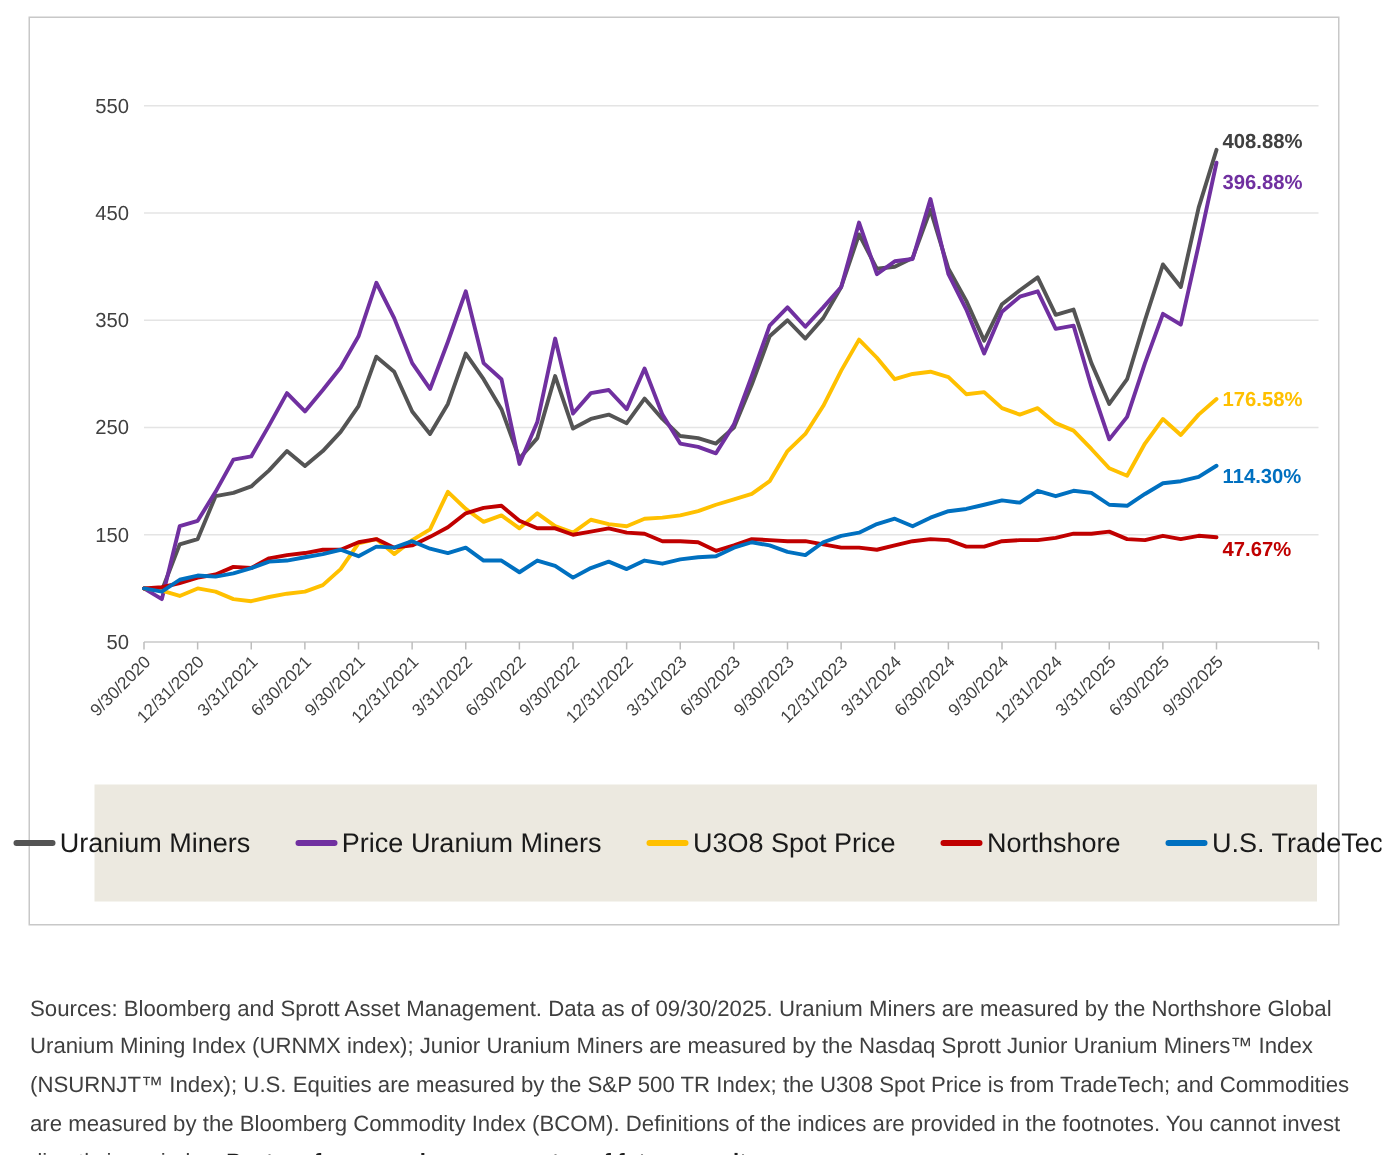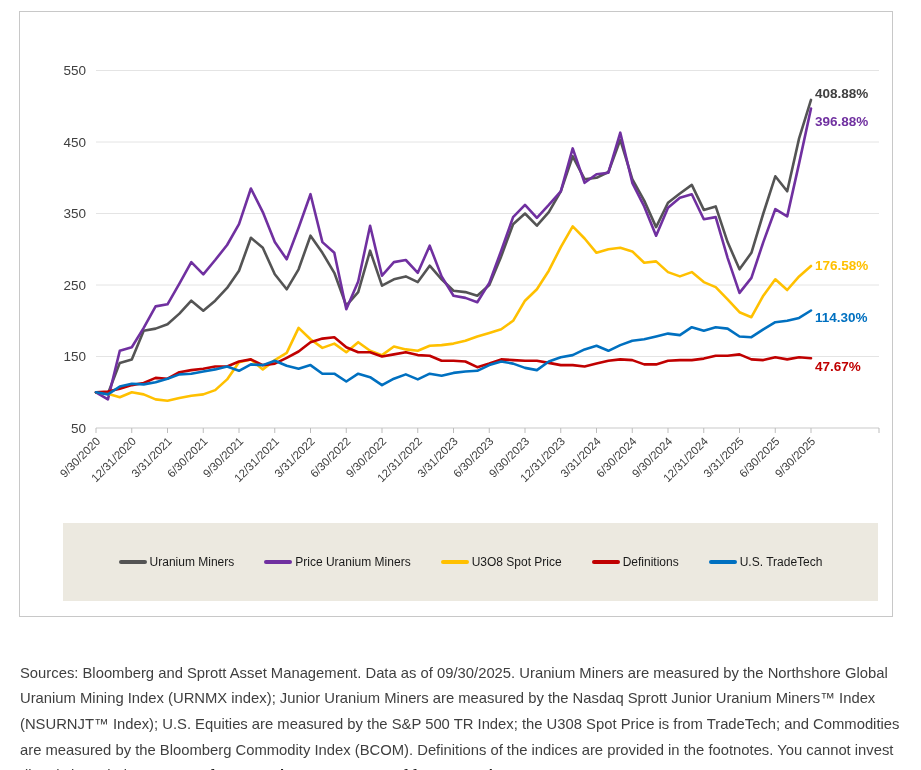--- a/index.html
+++ b/index.html
@@ -18,21 +18,21 @@
   }
   .chart-svg { display: block; }
   .legend {
     position: absolute; left: 43px; top: 511px;
     width: 815px; height: 78px;
     display: flex; align-items: center; justify-content: center;
     gap: 30px;
   }
   .legend-item { display: flex; align-items: center; gap: 3px; }
   .legend-swatch { width: 28px; height: 4px; border-radius: 2px; flex: 0 0 auto; }
-  .legend-label { font-size: 12px; color: #1a1a1a; white-space: nowrap; }
+  .legend-label { font-size: 18px; color: #1a1a1a; white-space: nowrap; }
   .footer {
     position: absolute; left: 20px; top: 646px;
     width: 884px;
     font-size: 14.8px; line-height: 1.73;
     color: #3f3f3f;
     text-align: left;
   }
   .footer strong { color: #1f1f1f; font-weight: bold; }
 </style>
 </head>
@@ -122,21 +122,21 @@
       <div class="legend-item">
         <span class="legend-swatch" style="background: rgb(112, 48, 160);"></span>
         <span class="legend-label">Price Uranium Miners</span>
       </div>
       <div class="legend-item">
         <span class="legend-swatch" style="background: rgb(255, 192, 0);"></span>
         <span class="legend-label">U3O8 Spot Price</span>
       </div>
       <div class="legend-item">
         <span class="legend-swatch" style="background: rgb(192, 0, 0);"></span>
-        <span class="legend-label">Definitions</span>
+        <span class="legend-label">Northshore</span>
       </div>
       <div class="legend-item">
         <span class="legend-swatch" style="background: rgb(0, 112, 192);"></span>
         <span class="legend-label">U.S. TradeTech</span>
       </div>
     </div>
 </div>
 
 <p class="footer"><span>Sources: Bloomberg and Sprott Asset Management. Data as of 09/30/2025. Uranium Miners are measured by the Northshore Global Uranium Mining Index (URNMX index); Junior Uranium Miners are measured by the Nasdaq Sprott Junior Uranium Miners™ Index (NSURNJT™ Index); U.S. Equities are measured by the S&amp;P 500 TR Index; the U308 Spot Price is from TradeTech; and Commodities are measured by the Bloomberg Commodity Index (BCOM). Definitions of the indices are provided in the footnotes. You cannot invest directly in an index.</span> <strong>Past performance is no guarantee of future results.</strong></p>
 

